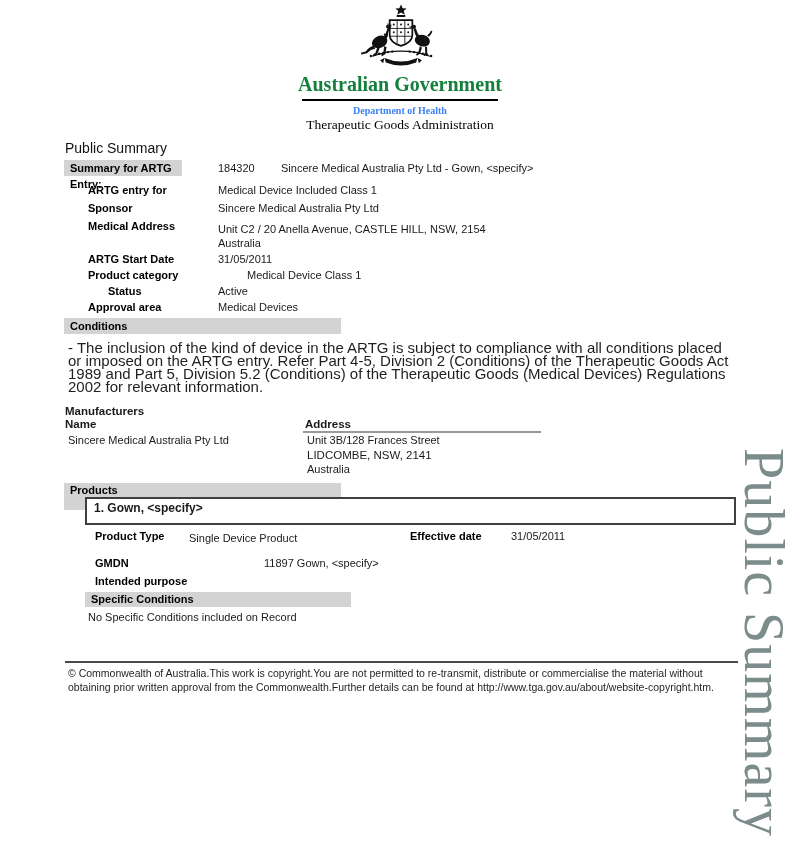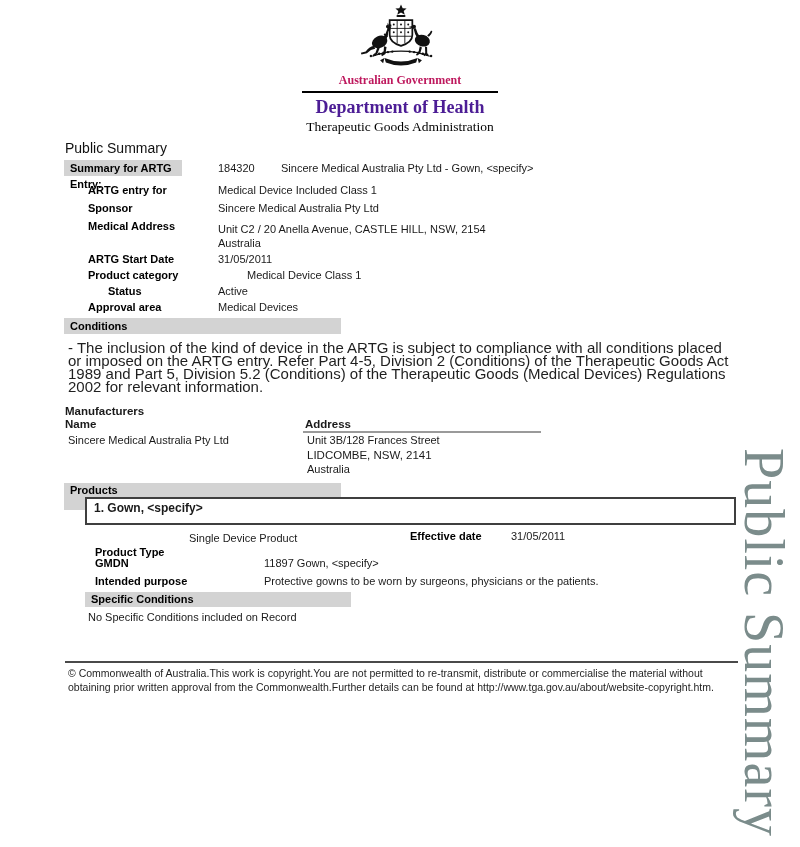--- a/index.html
+++ b/index.html
@@ -3,23 +3,23 @@
 <meta charset="utf-8">
 <style>
   html,body{margin:0;padding:0;background:#ffffff;}
   .page{position:relative;width:800px;height:847px;background:#fff;overflow:hidden;
         font-family:"Liberation Sans",sans-serif;color:#1a1a1a;}
   .abs{position:absolute;}
 
   
   .crest{left:347px;top:4px;width:108px;height:68px;}
   .gov-block{left:290px;top:73px;width:220px;text-align:center;font-family:"Liberation Serif",serif;}
-  .gov-name{font-size:12px;font-weight:bold;color:#be185d;}
+  .gov-name{font-size:20px;font-weight:bold;color:#15803d;}
   .gov-divider{width:196px;border:none;border-top:2px solid #000;margin:3px auto 4px auto;}
-  .dept-name{font-size:18px;font-weight:bold;color:#4c1d95;}
+  .dept-name{font-size:10px;font-weight:bold;color:#3b82f6;}
   .agency-name{font-size:13.5px;color:#000;margin-top:1px;}
 
   
   .page-title{left:65px;top:140px;font-size:14px;color:#111;}
   .bar{background:#d3d3d3;font-size:11px;font-weight:bold;color:#000;
        line-height:16px;padding-left:6px;box-sizing:border-box;}
   .summary-bar{left:64px;top:160px;width:118px;height:16px;}
   .conditions-bar{left:64px;top:318px;width:277px;height:16px;}
   .products-bar{left:64px;top:483px;width:277px;height:27px;line-height:15px;}
   .specific-bar{left:85px;top:592px;width:266px;height:15px;line-height:15px;}
@@ -154,30 +154,29 @@
   <div class="abs val" style="left:307px;top:434px;">Unit 3B/128 Frances Street</div>
   <div class="abs val" style="left:307px;top:449px;font-size:11.5px;">LIDCOMBE, NSW, 2141</div>
   <div class="abs val" style="left:307px;top:463px;">Australia</div>
 
   <div class="abs bar products-bar">Products</div>
 
   <div class="abs product-box">
     <div class="title">1. Gown, &lt;specify&gt;</div>
   </div>
 
-  <div class="abs lbl" style="left:95px;top:530px;margin-top:16px;">Product Type</div>
+  <div class="abs lbl" style="left:95px;top:530px;">Product Type</div>
   <div class="abs val" style="left:189px;top:532px;">Single Device Product</div>
   <div class="abs lbl" style="left:410px;top:530px;">Effective date</div>
   <div class="abs val" style="left:511px;top:530px;">31/05/2011</div>
 
   <div class="abs lbl" style="left:95px;top:557px;">GMDN</div>
   <div class="abs val" style="left:264px;top:557px;">11897 Gown, &lt;specify&gt;</div>
 
   <div class="abs lbl" style="left:95px;top:575px;">Intended purpose</div>
-  <div class="abs val" style="left:264px;top:575px;">Protective gowns to be worn by surgeons, physicians or the patients.</div>
 
   <div class="abs bar specific-bar">Specific Conditions</div>
   <div class="abs val" style="left:88px;top:611px;">No Specific Conditions included on Record</div>
 
   <div class="abs footer-line"></div>
   <div class="abs footer-text">© Commonwealth of Australia.This work is copyright.You are not permitted to re-transmit, distribute or commercialise the material without obtaining prior written approval from the Commonwealth.Further details can be found at  http://www.tga.gov.au/about/website-copyright.htm.</div>
 
   <div class="abs watermark">Public Summary</div>
 
 </div>

